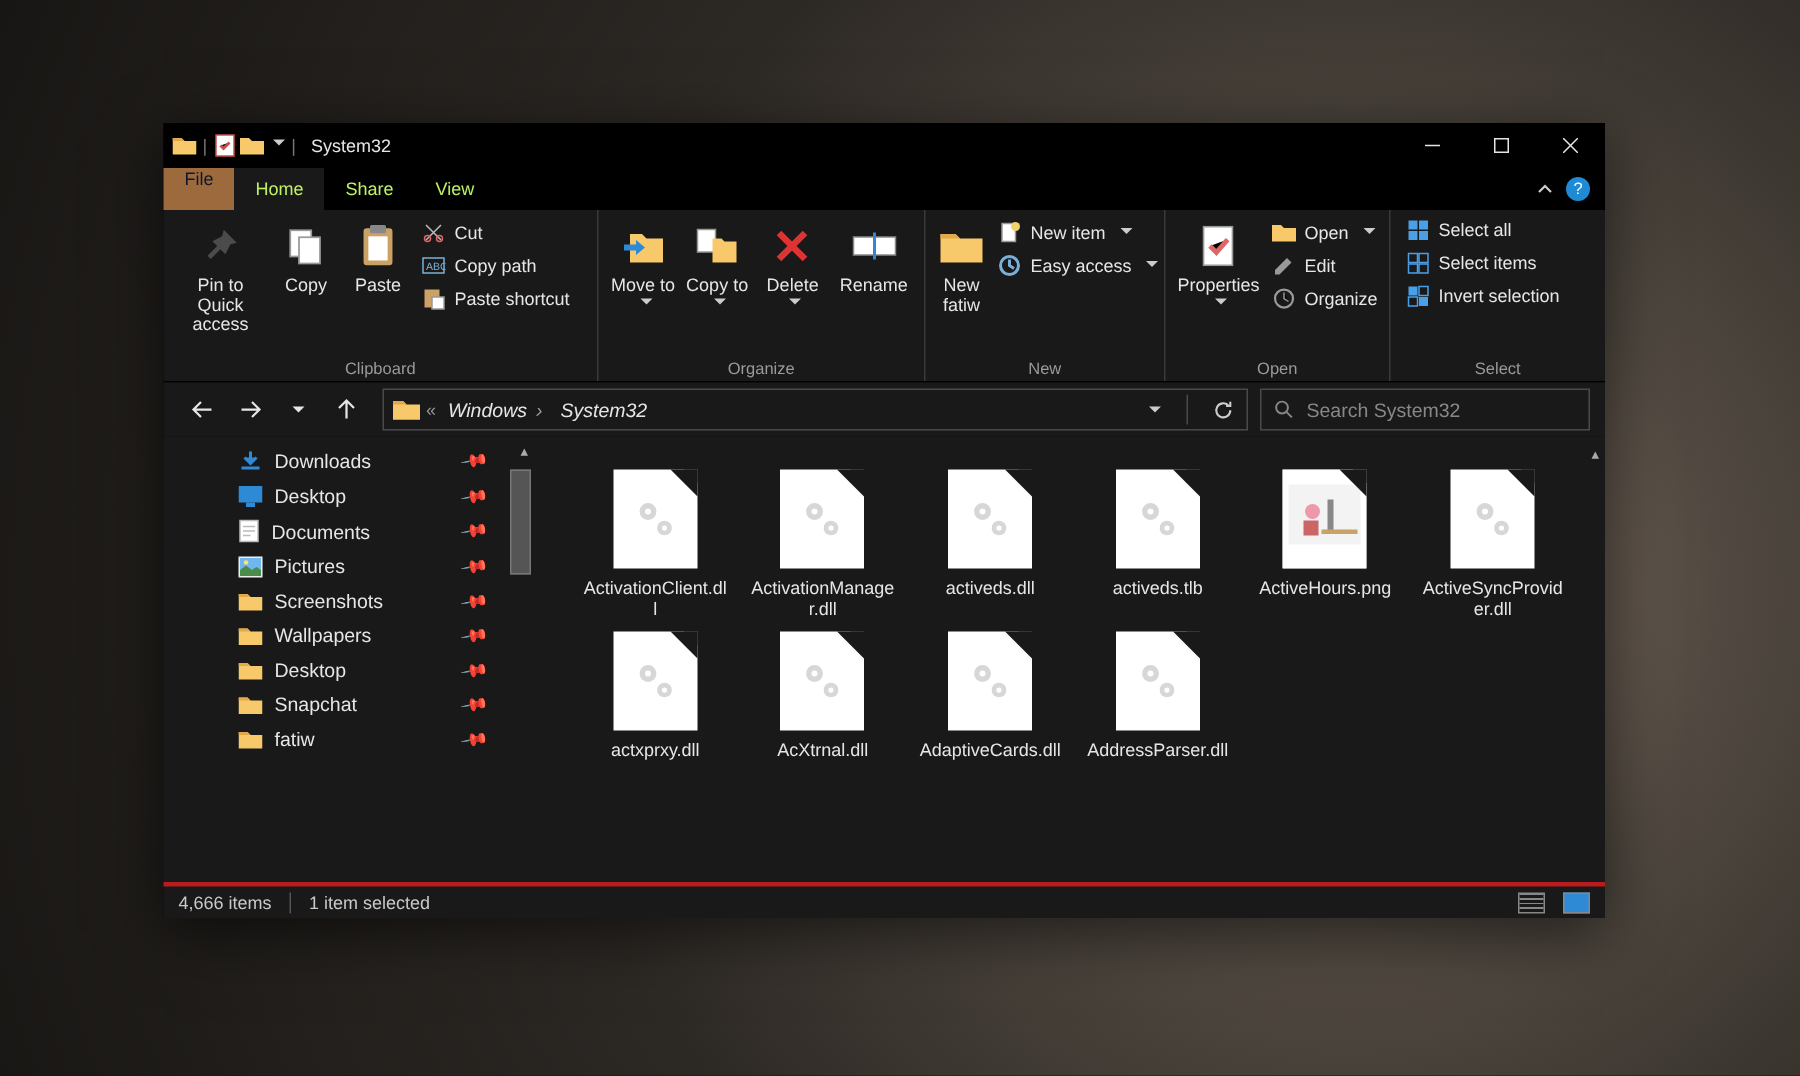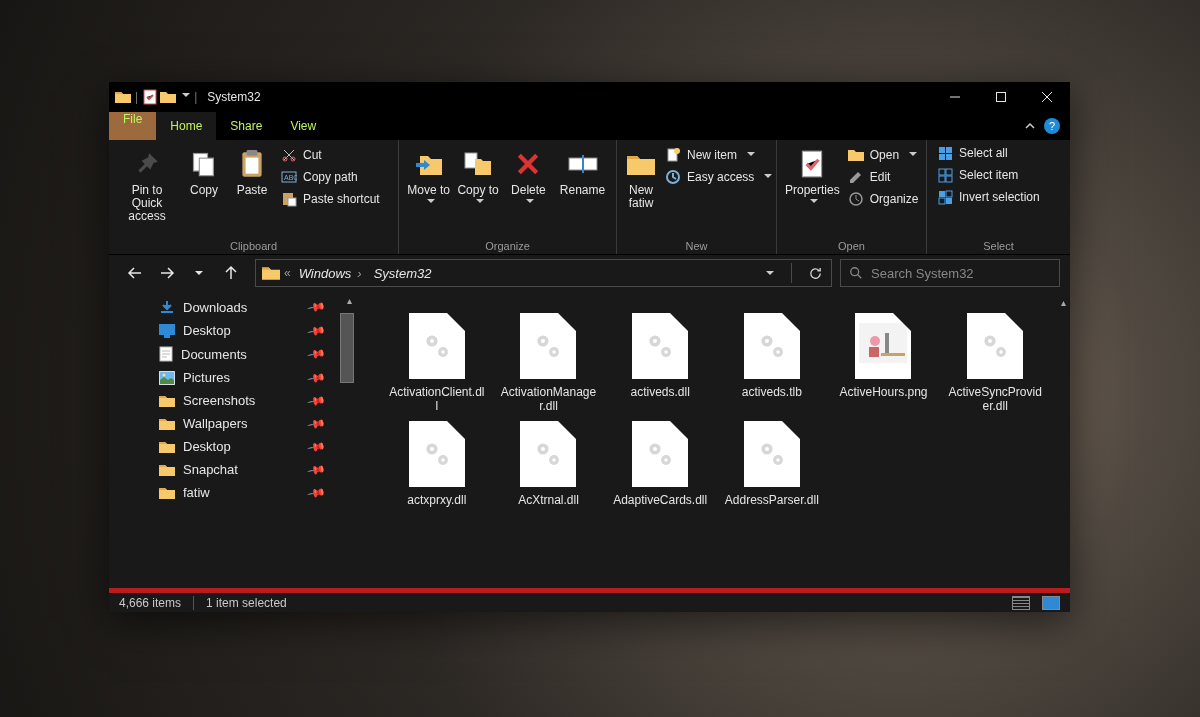--- a/index.html
+++ b/index.html
@@ -8,21 +8,21 @@
   
   .titlebar { height: 30px; background: #000; display: flex; align-items: center; }
   .titlebar .qat { display: flex; align-items: center; gap: 2px; padding-left: 6px; }
   .titlebar .qat .folder-icon, .folder-glyph { width: 16px; height: 14px; }
   .titlebar .title { margin-left: 8px; font-size: 12px; }
   .winbtns { margin-left: auto; display: flex; }
   .winbtn { width: 46px; height: 30px; display: flex; align-items: center; justify-content: center; }
   
   .ribbon-tabs { height: 28px; display: flex; align-items: stretch; background: #000; }
   .ribbon-tab { padding: 0 14px; display: flex; align-items: center; font-size: 12px; color: #bef264; }
-  .ribbon-tab.file { background: #9c6a3c; color: #bef264; }
+  .ribbon-tab.file { background: #9c6a3c; color: #0f172a; }
   .ribbon-tab.active { background: #191919; }
   .ribbon-tail { margin-left: auto; display: flex; align-items: center; gap: 8px; padding-right: 10px; }
   .help-badge { width: 16px; height: 16px; border-radius: 50%; background: #1f8bd6; color: #fff; text-align: center; line-height: 16px; font-size: 11px; }
   
   .ribbon { height: 115px; background: #191919; display: flex; border-bottom: 1px solid #000; }
   .group { border-right: 1px solid #3a3a3a; padding: 4px 8px 18px 8px; display: flex; flex-direction: column; justify-content: space-between; position: relative; }
   .group-row { display: flex; align-items: flex-start; gap: 6px; height: 100%; }
   .group-label { position: absolute; bottom: 2px; left: 0; right: 0; text-align: center; color: #9a9a9a; font-size: 11px; }
   .big-btn { width: 60px; display: flex; flex-direction: column; align-items: center; gap: 4px; padding: 4px 0; }
   .big-btn .ic { width: 32px; height: 32px; display: flex; align-items: center; justify-content: center; }
@@ -54,21 +54,21 @@
   .content { flex: 1; background: #191919; position: relative; overflow: hidden; }
   .content .scroll-up { position:absolute; right:4px; top:6px; color:#aaa; font-size:10px;}
   .grid { display: grid; grid-template-columns: repeat(6, 1fr); gap: 8px 6px; padding: 22px 22px 10px 30px; }
   .file { display: flex; flex-direction: column; align-items: center; gap: 6px; }
   .file .thumb { width: 56px; height: 66px; background: #fff; position: relative; }
   .file .thumb::before { content:""; position:absolute; top:0; right:0; border:9px solid transparent; border-top-color:#191919; border-right-color:#191919; }
   .file .thumb .gears { position:absolute; inset:0; display:flex; align-items:center; justify-content:center; }
   .file .thumb.img { background:#fff; }
   .file .fname { width: 96px; text-align: center; font-size: 12px; line-height: 14px; color: #e6e6e6; word-break: break-all; }
   
-  .status { height: 24px; background: #191919; border-top: 5px solid #b91c1c; display: flex; align-items: center; padding: 0 10px; gap: 12px; color: #c9c9c9; font-size: 12px; }
+  .status { height: 24px; background: #191919; border-top: 3px solid #b91c1c; display: flex; align-items: center; padding: 0 10px; gap: 12px; color: #c9c9c9; font-size: 12px; }
   .status .spacer{flex:1;}
   .status .sepv{width:1px;height:14px;background:#555;}
   .view-ic { width:18px;height:14px;border:1px solid #888;display:inline-block;}
   .view-ic.details{background:repeating-linear-gradient(#888 0,#888 1px,transparent 1px,transparent 3px);}
   .view-ic.tiles{background:#2f8ad6;}
   svg{display:block;}
 </style>
 </head>
 <body>
 
@@ -331,21 +331,21 @@
             </div>
           <div class="small-btn">
               <span class="sic">
                 <svg width="15" height="15" viewBox="0 0 15 15">
                   <rect width="6" height="6" x="1" y="1" fill="none" stroke="#4aa0e8"></rect>
                   <rect width="6" height="6" x="8" y="1" fill="none" stroke="#4aa0e8"></rect>
                   <rect width="6" height="6" x="1" y="8" fill="none" stroke="#4aa0e8"></rect>
                   <rect width="6" height="6" x="8" y="8" fill="none" stroke="#4aa0e8"></rect>
                 </svg>
               </span>
-              <span>Select item</span>
+              <span>Select items</span>
             </div>
           <div class="small-btn">
               <span class="sic">
                 <svg width="15" height="15" viewBox="0 0 15 15">
                   <rect width="6" height="6" x="1" y="1" fill="#4aa0e8"></rect>
                   <rect width="6" height="6" x="8" y="1" fill="none" stroke="#4aa0e8"></rect>
                   <rect width="6" height="6" x="1" y="8" fill="none" stroke="#4aa0e8"></rect>
                   <rect width="6" height="6" x="8" y="8" fill="#4aa0e8"></rect>
                 </svg>
               </span>

